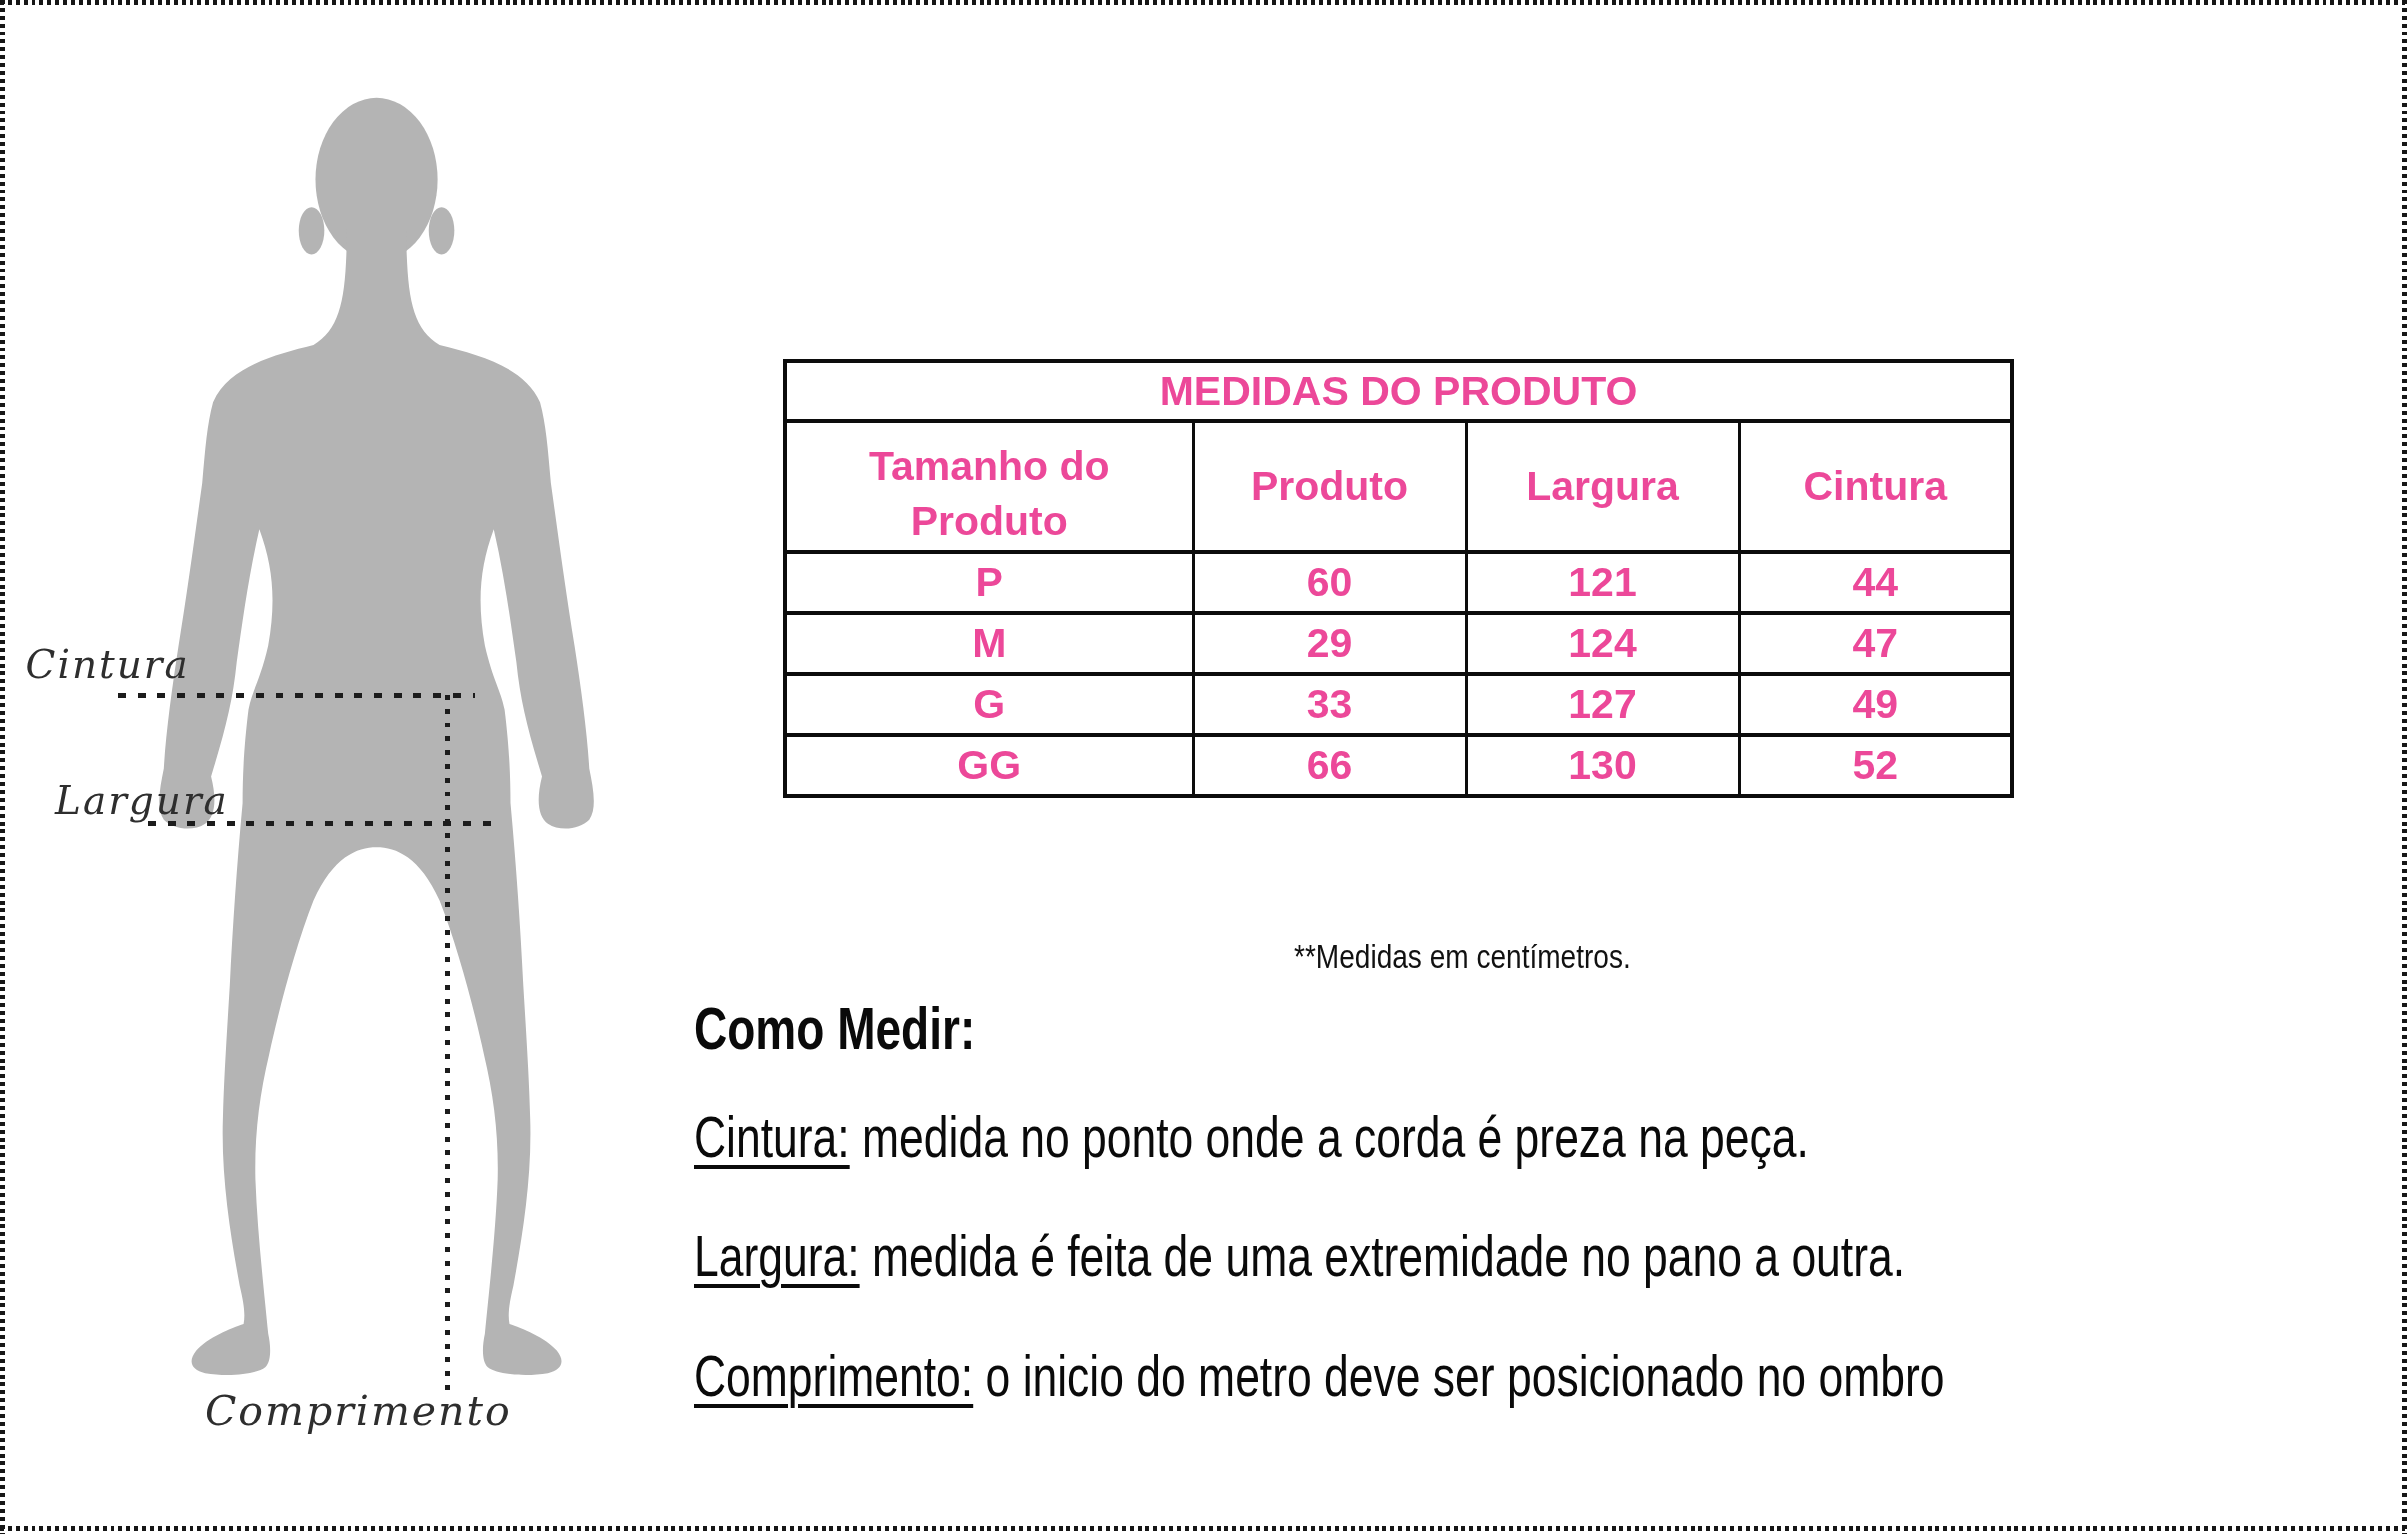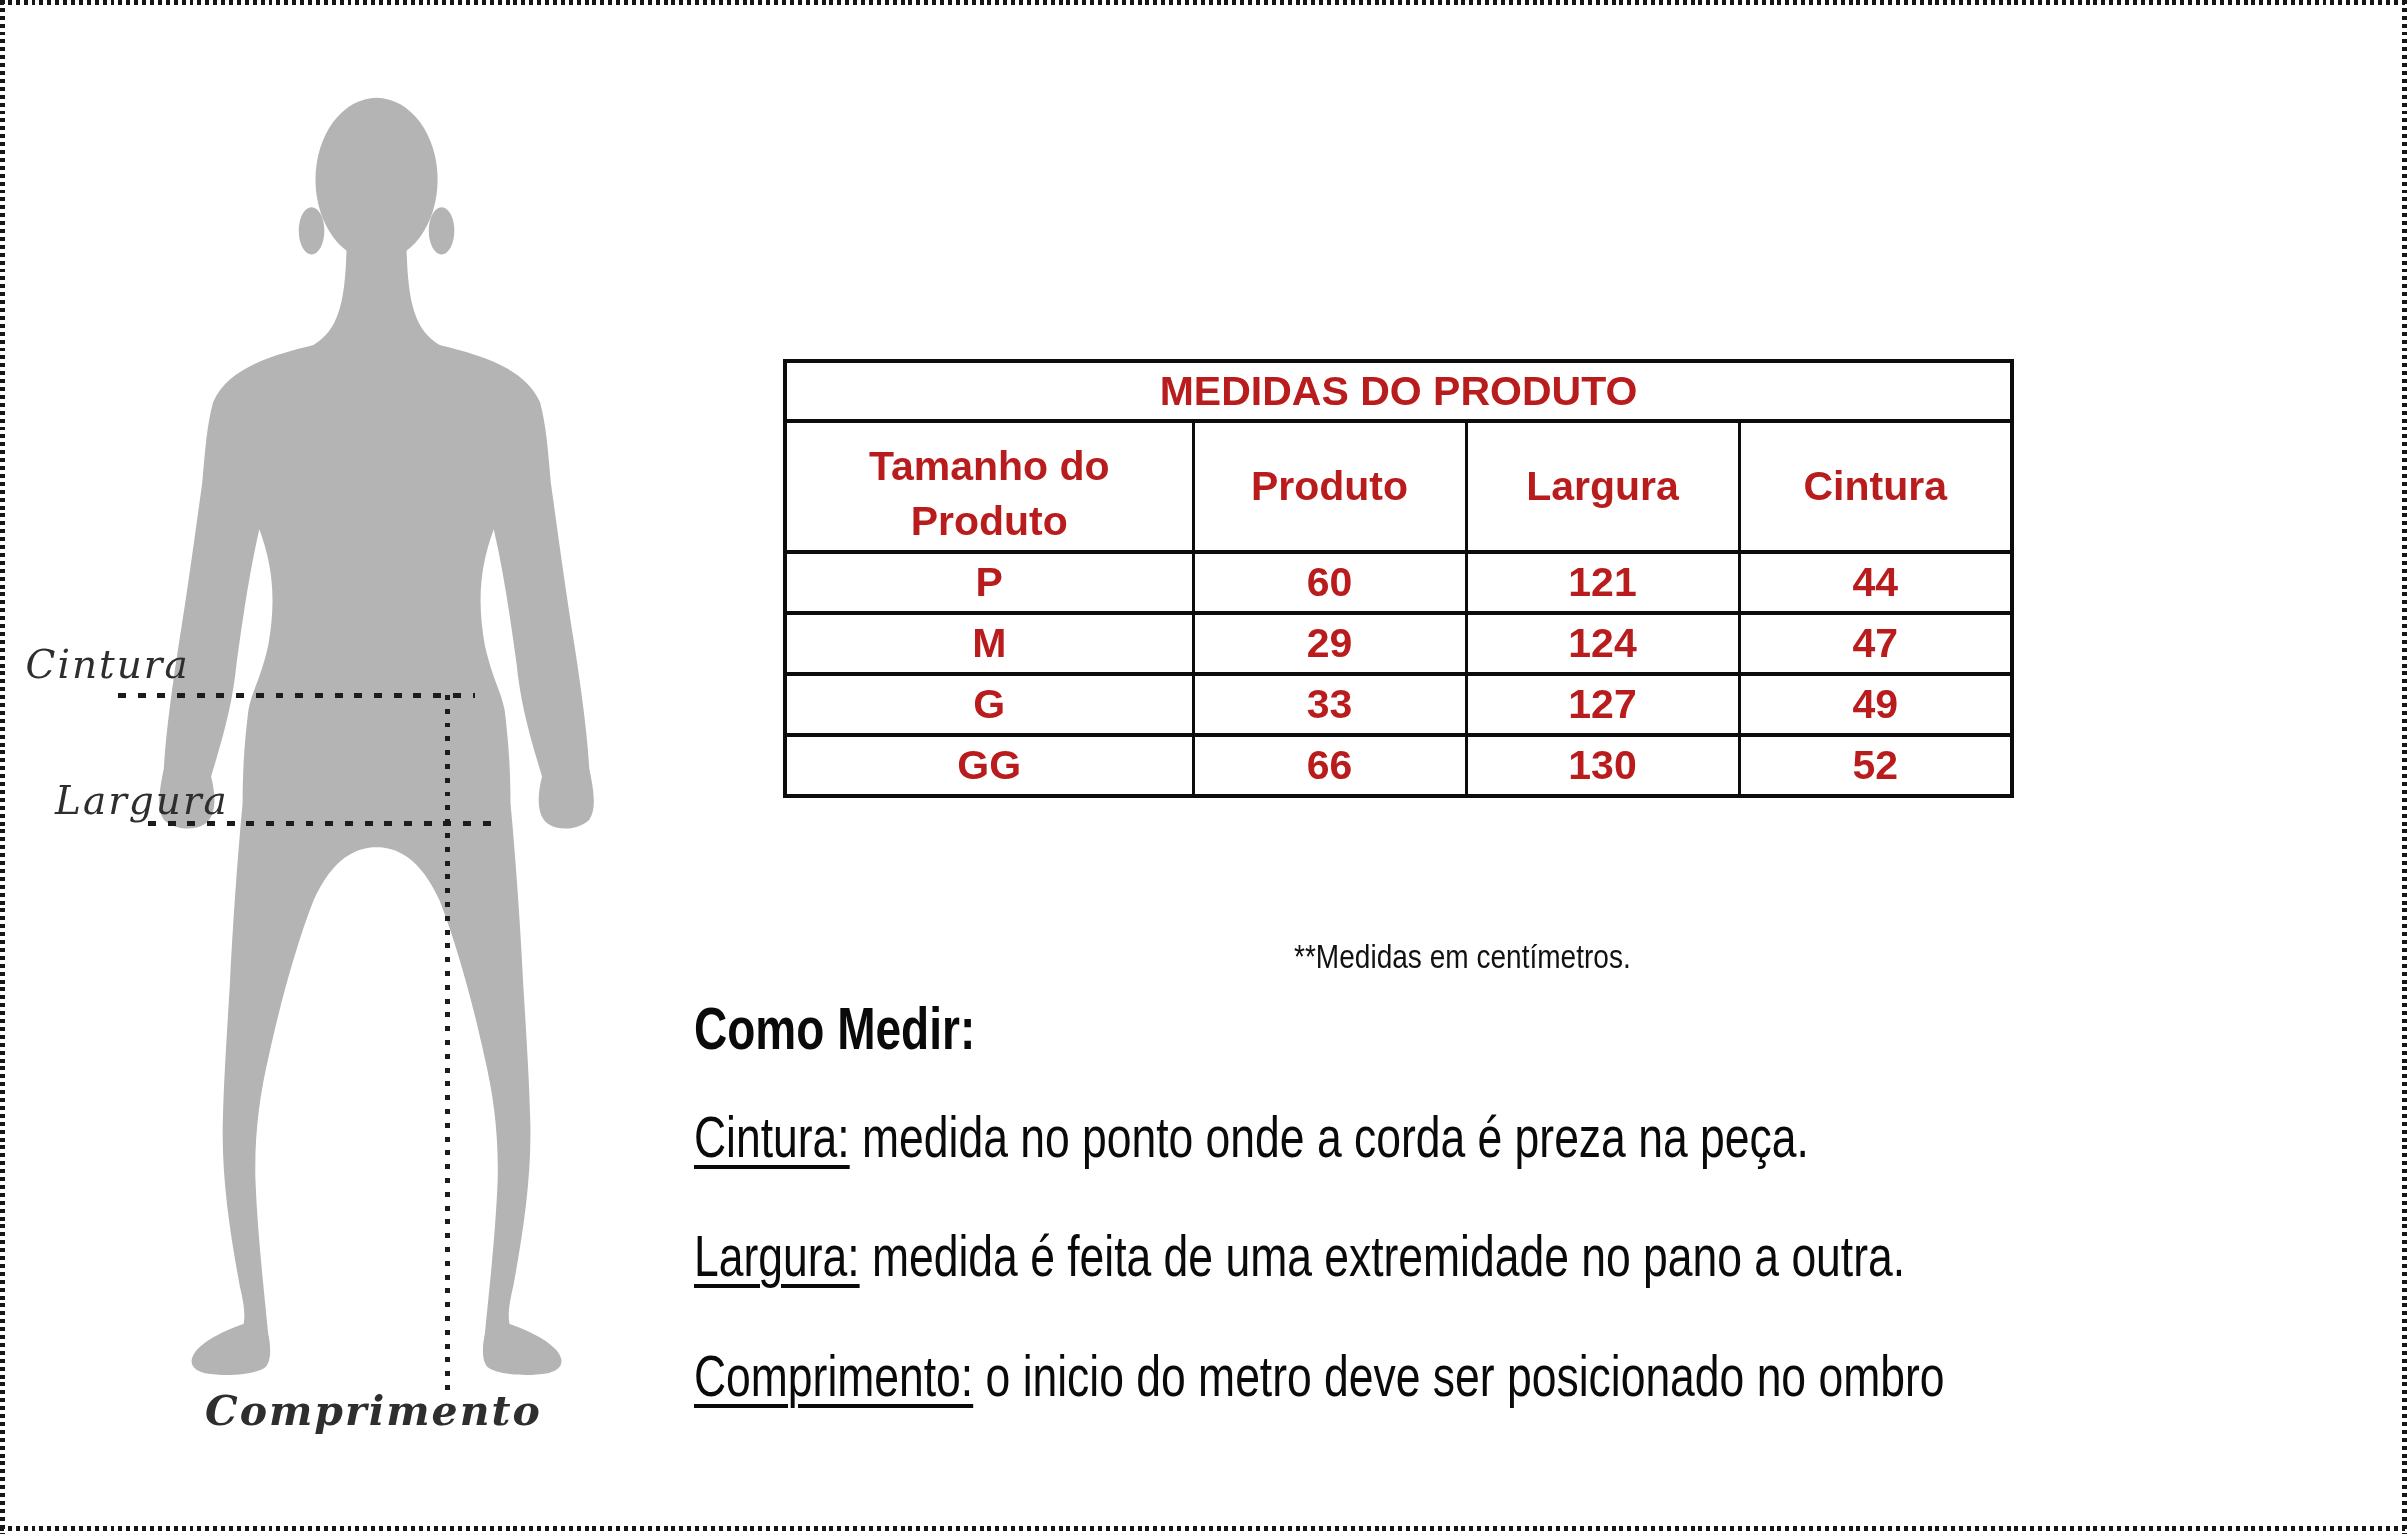--- a/index.html
+++ b/index.html
@@ -19,35 +19,35 @@
   
   #figure-svg{position:absolute;left:138px;top:89px;width:483px;height:1300px;}
 
   
   .hand-label{
     position:absolute;font-family:"DejaVu Serif",serif;font-style:italic;
     color:#2e2e2e;letter-spacing:2px;white-space:nowrap;
   }
   #cintura-label{left:25.6px;top:642px;font-size:39px;}
   #largura-label{left:55px;top:778px;font-size:39px;}
-  #comprimento-label{left:205px;top:1387px;font-size:41px;font-weight:bold;}
+  #comprimento-label{left:205px;top:1387px;font-size:41px;}
 
   
   .dotline{position:absolute;}
   #cintura-line{left:118px;top:693px;width:357px;height:4.9px;
     background-image:repeating-linear-gradient(90deg,#1c1c1c 0 7.9px,transparent 7.9px 19.7px);}
   #largura-line{left:148px;top:821px;width:352px;height:4.9px;
     background-image:repeating-linear-gradient(90deg,#1c1c1c 0 7.9px,transparent 7.9px 19.7px);}
   #comprimento-line{left:445px;top:695px;width:4.9px;height:703px;
     background-image:repeating-linear-gradient(180deg,#1c1c1c 0 4.9px,transparent 4.9px 13.8px);}
 
   
   #size-table{
     position:absolute;left:783px;top:359px;width:1226px;
-    border-collapse:collapse;table-layout:fixed;text-align:center;color:#b91c1c;
+    border-collapse:collapse;table-layout:fixed;text-align:center;color:#ec4899;
     border:4.9px solid #0c0c0c;
   }
   #size-table td,#size-table th{
     border:3px solid #0c0c0c;border-top-width:4.9px;border-bottom-width:4.9px;
     padding:0;vertical-align:middle;overflow:hidden;
   }
   .t-title-row th{height:56px;font-size:41px;font-weight:bold;}
   .t-head-row th{height:115px;font-size:41px;font-weight:bold;line-height:1.35;}
   .t-head-row .wrap-narrow{display:inline-block;max-width:266px;margin-top:16px;}
   .t-data-row td{height:57px;font-size:41px;font-weight:bold;}

